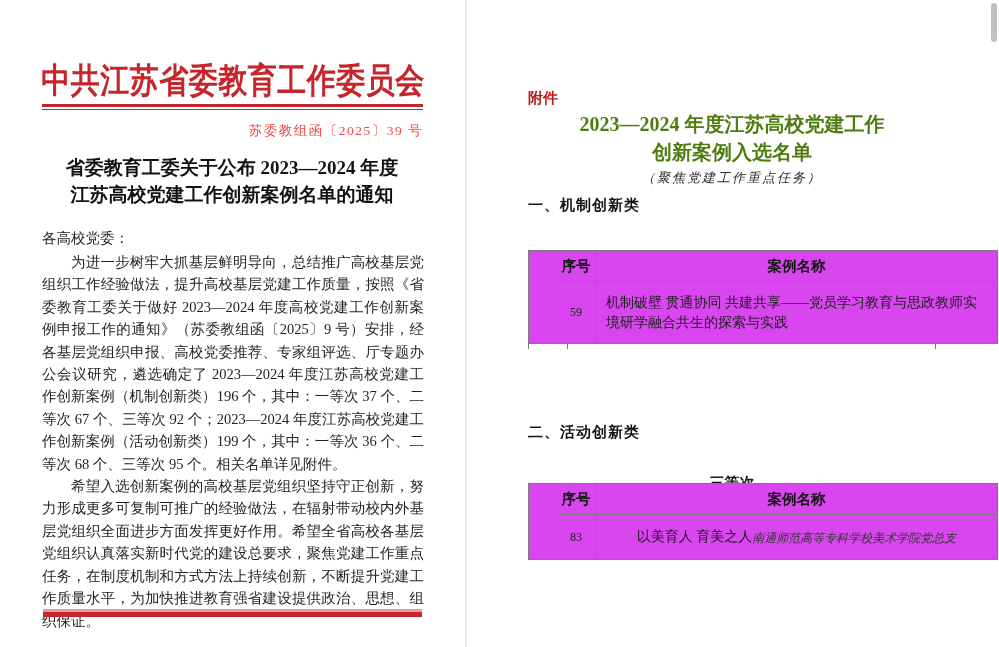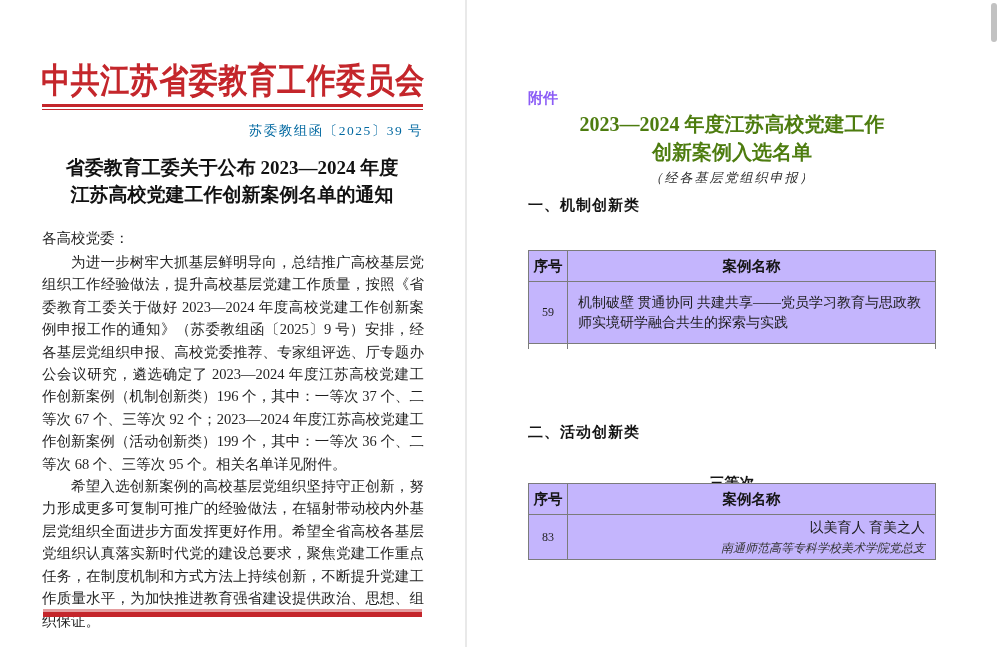--- a/index.html
+++ b/index.html
@@ -26,21 +26,21 @@
     text-align: center;
     font-size: 29px; font-weight: bold; letter-spacing: 0.5px;
     transform: scaleY(1.18); transform-origin: center top;
   }
   .letterhead-rule { position: absolute; top: 104px; left: 42px; width: 381px; }
   .letterhead-rule .thick { display: block; height: 3px; }
   .letterhead-rule .gap   { display: block; height: 2px; background: #ffffff; }
   .letterhead-rule .thin  { display: block; height: 1px; }
   .doc-no {
     position: absolute; top: 122px; left: 42px; width: 381px;
-    text-align: right; font-size: 13.5px; letter-spacing: 1.5px; color: #0369a1;
+    text-align: right; font-size: 13.5px; letter-spacing: 1.5px; color: #ef4444;
   }
   .doc-title {
     position: absolute; top: 154px; left: 32px; width: 400px;
     text-align: center; font-size: 19px; font-weight: bold; line-height: 27px;
     color: #111;
   }
   .salutation {
     position: absolute; top: 229px; left: 42px; width: 381px;
     font-size: 14.5px;
   }
@@ -53,21 +53,21 @@
   .bottom-rule {
     position: absolute; top: 609px; left: 43px; width: 379px; height: 8px;
   }
   .bottom-rule .light { display: block; height: 3px; opacity: 0.45; }
   .bottom-rule .dark  { display: block; height: 5px; }
 
   
   .att-label {
     position: absolute; top: 89px; left: 61px;
     font-family: "Liberation Sans", "DejaVu Sans", sans-serif;
-    font-size: 15px; font-weight: bold; color: #8b5cf6;
+    font-size: 15px; font-weight: bold; color: #b91c1c;
   }
   .appendix-title {
     position: absolute; top: 110px; left: 45px; width: 440px;
     text-align: center; font-size: 20px; font-weight: bold; line-height: 28px;
     color: #4d7c0f;
   }
   .appendix-note {
     position: absolute; top: 169px; left: 45px; width: 440px;
     text-align: center; font-size: 13px; letter-spacing: 2px;
     font-style: italic; color: #2b2b2b;
@@ -81,43 +81,43 @@
   .sec2-heading { top: 423px; }
   .tier-label {
     position: absolute; left: 61px; width: 408px; text-align: center;
     font-family: "Liberation Sans", "DejaVu Sans", sans-serif;
     font-size: 15px; font-weight: bold; color: #151515;
   }
   .tier1-label { top: 230px; }
   .tier2-label { top: 474px; }
 
   .tbl {
-    position: absolute; left: 61px; width: 408px;
-    border: 1px solid #7b7b7b; background: #c4b5fd;
+    position: absolute; left: 61px; width: 470px;
+    border: 1px solid #7b7b7b; background: #d946ef; padding-left: 28px;
   }
   .tbl1 { top: 250px; }
   .tbl2 { top: 483px; }
   .tr { display: flex; }
   .tr.hdr { border-bottom: 1px solid #7b7b7b; height: 31px; }
   .td-no {
     width: 39px; flex: 0 0 39px;
     border-right: 1px solid #7b7b7b;
     display: flex; align-items: center; justify-content: center;
     font-size: 12px;
   }
   .tr.hdr .td-no, .tr.hdr .td-name {
     font-family: "Liberation Sans", "DejaVu Sans", sans-serif;
     font-weight: bold; font-size: 14.5px; color: #151515;
   }
   .td-name {
     flex: 1; display: flex; align-items: center; justify-content: center;
     font-size: 14px;
   }
   .tr.data .td-name {
-    flex-direction: column; align-items: flex-end; justify-content: center;
+    align-items: center; justify-content: center;
     padding: 5px 10px;
   }
   .case-title { font-size: 14px; line-height: 19.5px; color: #1d1d1d; }
   .case-org   { font-size: 12px; line-height: 16px; font-style: italic; color: #353535; margin-top: 2px; }
   .tr1 { height: 61px; }
   .tr2 { height: 44px; }
   .tbl-stub {
     position: absolute; left: 61px; top: 343px; width: 408px; height: 6px;
     border-left: 1px solid #7b7b7b; border-right: 1px solid #7b7b7b;
   }
@@ -174,21 +174,21 @@
 
   <section class="page page-right">
 
     <div class="att-label">附件</div>
 
     <h2 class="appendix-title">
       <span style="display:block">2023—2024 年度江苏高校党建工作</span>
       <span style="display:block">创新案例入选名单</span>
     </h2>
 
-    <div class="appendix-note">（经各基层党组织申报）</div>
+    <div class="appendix-note">（聚焦党建工作重点任务）</div>
 
     <div class="sec-heading sec1-heading">一、机制创新类</div>
 
 
     <div class="tbl tbl1">
       <div class="tr hdr">
         <div class="td-no">序号</div>
         <div class="td-name">案例名称</div>
       </div>
       <div class="tr data tr1">

